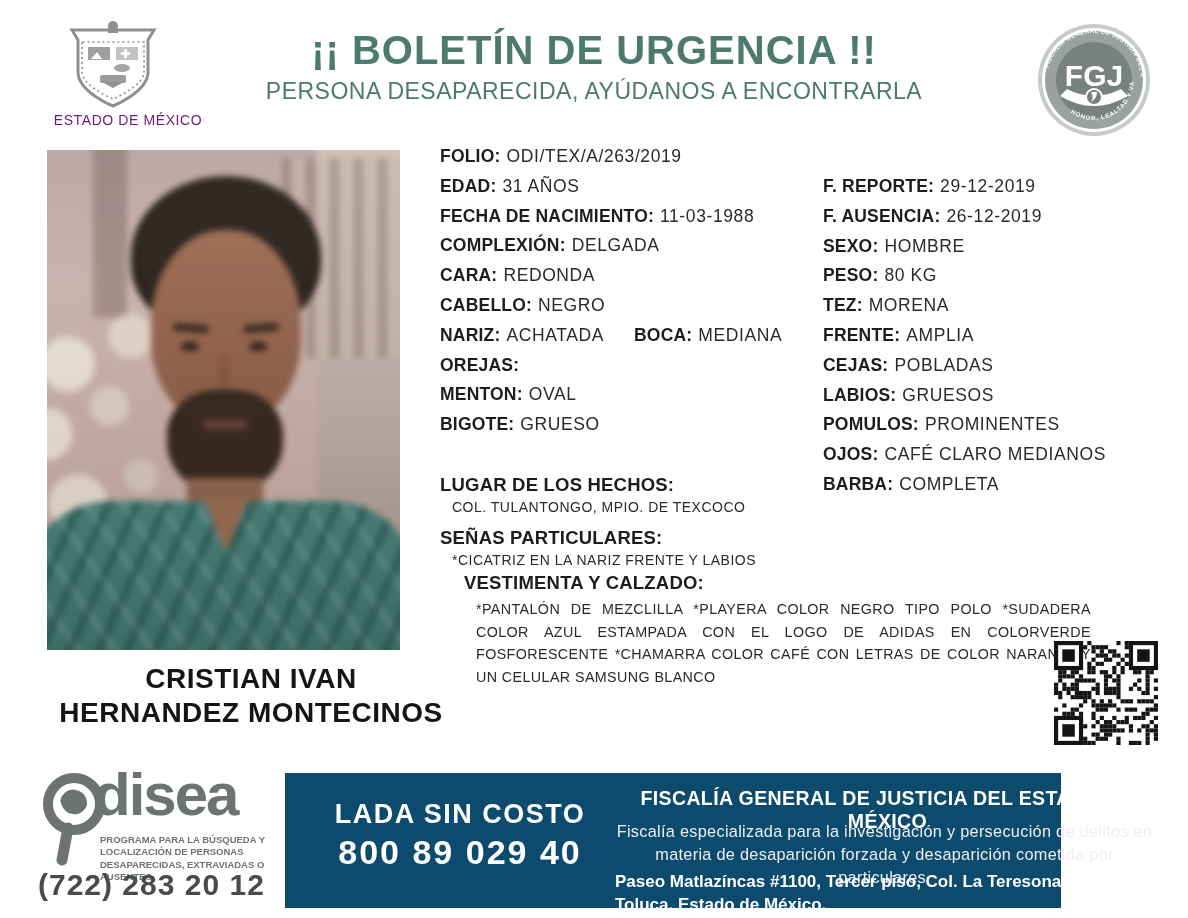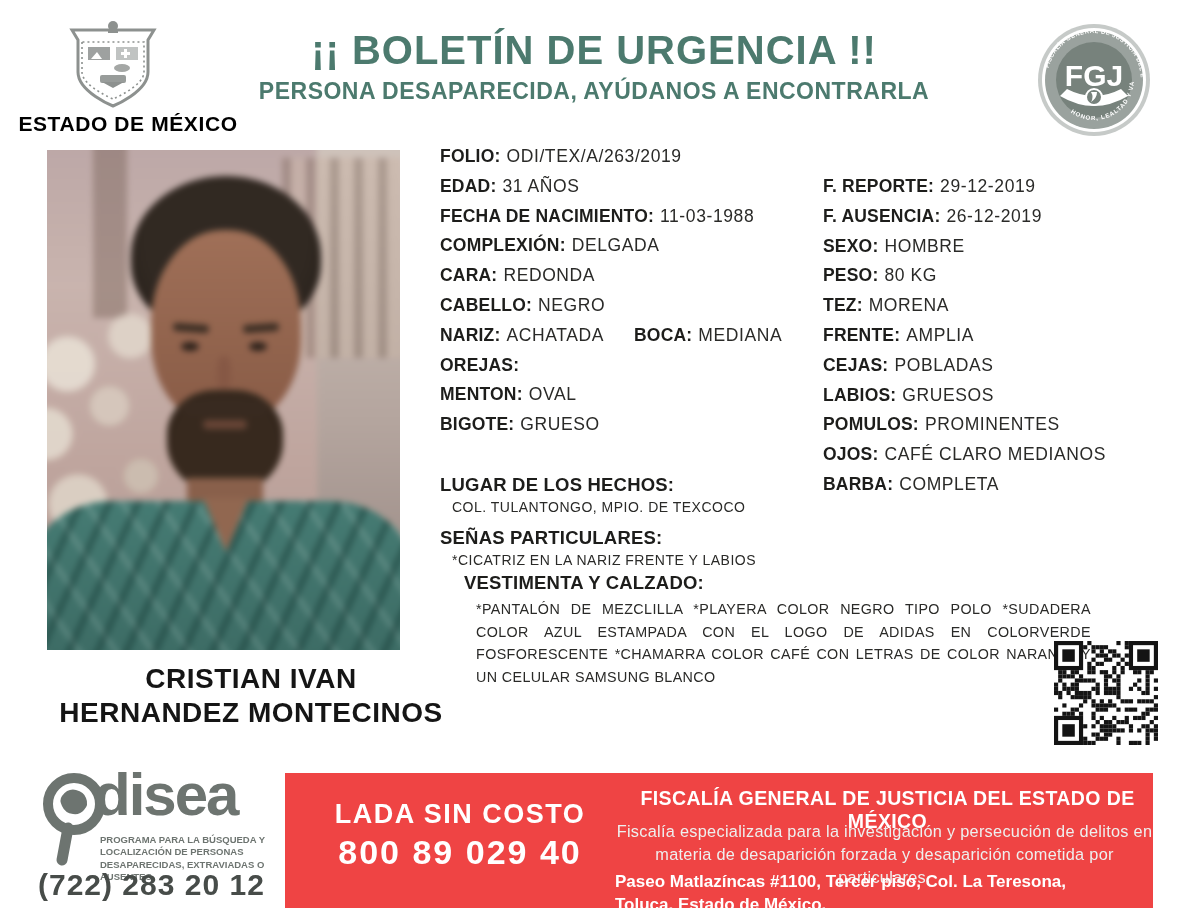--- a/index.html
+++ b/index.html
@@ -3,23 +3,23 @@
 <meta charset="utf-8">
 <style>
   html,body{margin:0;padding:0;background:#ffffff;}
   #page{position:relative;width:1188px;height:918px;background:#fff;overflow:hidden;
         font-family:"Liberation Sans", sans-serif;color:#1d1d1b;}
 
   
   .hdr-title{position:absolute;left:234px;top:28px;width:720px;text-align:center;
              font-size:40px;font-weight:800;letter-spacing:1px;color:#4c7a6e;}
   .hdr-sub{position:absolute;left:234px;top:78px;width:720px;text-align:center;
-           font-size:23px;font-weight:700;letter-spacing:.5px;color:#4c7a6e;}
+           font-size:23px;font-weight:400;letter-spacing:.5px;color:#4c7a6e;}
   .edomex-caption{position:absolute;left:18px;top:112px;width:220px;text-align:center;
-                  font-size:21px;font-weight:700;letter-spacing:.6px;color:#000000;}
+                  font-size:14px;font-weight:400;letter-spacing:.6px;color:#701a75;}
   .edomex-svg{position:absolute;left:58px;top:20px;}
   .fgj-svg{position:absolute;left:1028px;top:20px;}
 
   
   .photo{position:absolute;left:47px;top:150px;width:353px;height:500px;overflow:hidden;background:#c9aba4;}
   .photo .art{position:absolute;inset:-12px;filter:blur(3px) saturate(.85);}
   .ph-bg{position:absolute;inset:0;background:linear-gradient(180deg,#bfa6a6 0%,#ccb3ac 28%,#c3a49c 62%,#b0948c 100%);}
   .ph-strip-r{position:absolute;right:0;top:0;width:95px;height:100%;
               background:linear-gradient(180deg,#d5c9bd 0%,#b3a49b 55%,#8e7f78 100%);opacity:.85;}
   .ph-lattice{position:absolute;right:10px;top:20px;width:120px;height:200px;opacity:.5;
@@ -75,21 +75,21 @@
   .sec-h{font-size:18.5px;font-weight:800;letter-spacing:.2px;}
   .sec-v{font-size:14px;letter-spacing:.5px;color:#2a2a28;margin:3px 0 0 12px;}
   .sec-p{width:615px;font-size:14.3px;letter-spacing:.4px;line-height:1.58;color:#2a2a28;
          text-align:justify;margin:4px 0 0 12px;}
 
   
   .odisea{position:absolute;left:38px;top:772px;width:250px;height:136px;color:#6d7470;}
   .odisea-brand{position:absolute;left:56px;top:-12px;font-size:60px;font-weight:800;letter-spacing:-2px;}
   .odisea-tag{position:absolute;left:62px;top:62px;width:200px;font-size:9.5px;font-weight:700;line-height:1.3;}
   .odisea-phone{position:absolute;left:0px;top:96px;font-size:30px;font-weight:800;letter-spacing:1px;color:#474c49;}
-  .footer-box{position:absolute;left:285px;top:773px;width:868px;height:135px;background:#ef4444;}
+  .footer-box{position:absolute;left:285px;top:773px;width:776px;height:135px;background:#0c4a6e;}
   .lada1{position:absolute;left:20px;top:26px;width:310px;text-align:center;
          font-size:27px;font-weight:800;letter-spacing:1.5px;color:#fff;}
   .lada2{position:absolute;left:20px;top:60px;width:310px;text-align:center;
          font-size:34px;font-weight:800;letter-spacing:2px;color:#fff;}
   .fis-title{position:absolute;left:330px;top:14px;width:545px;text-align:center;
              font-size:19.5px;font-weight:800;letter-spacing:.4px;color:#fff;}
   .fis-desc{position:absolute;left:322px;top:47px;width:555px;text-align:center;
             font-size:16.3px;letter-spacing:.3px;line-height:1.42;color:#eef0ef;}
   .fis-addr{position:absolute;left:330px;top:98px;width:545px;text-align:left;
             font-size:17px;font-weight:800;line-height:1.35;color:#fff;}

